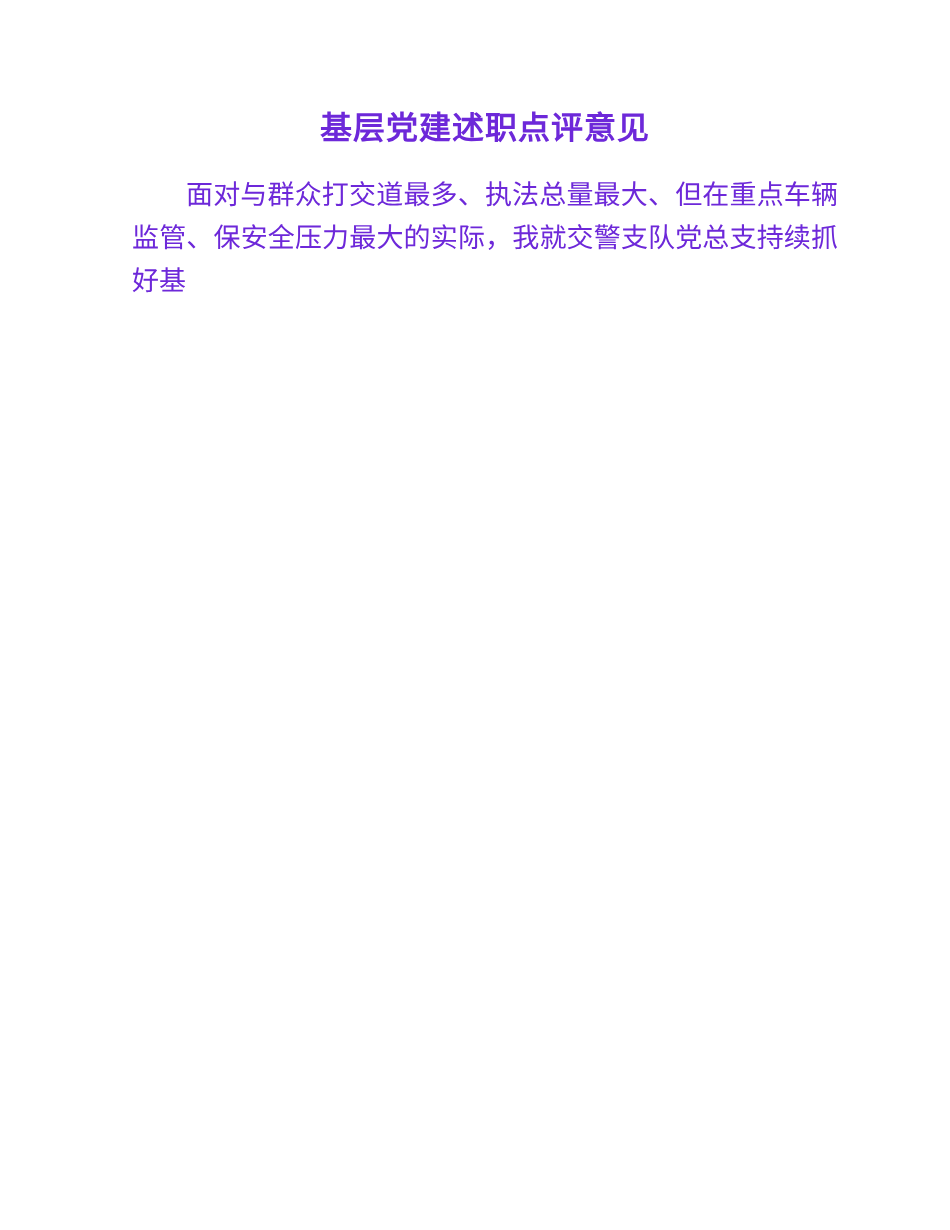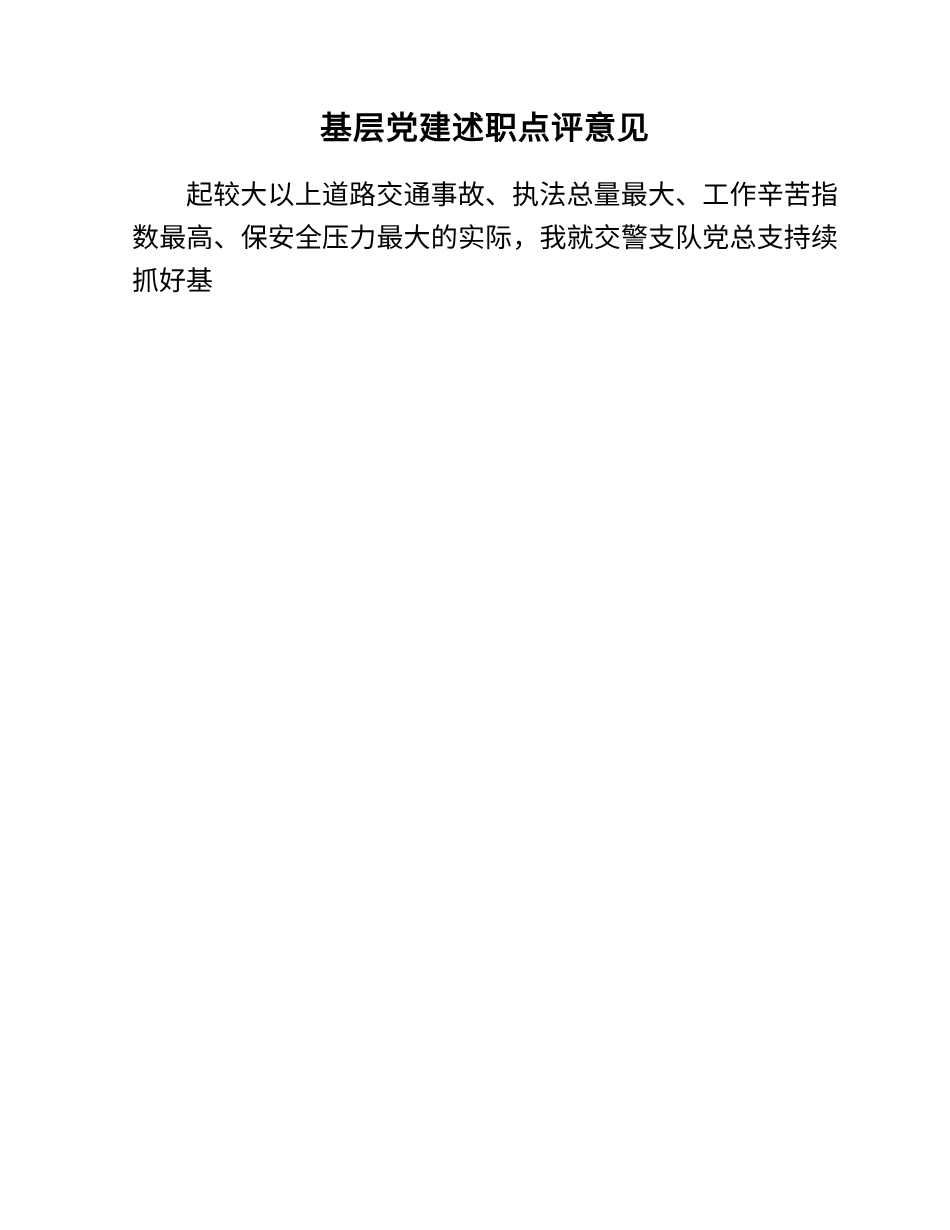--- a/index.html
+++ b/index.html
@@ -5,21 +5,21 @@
   html, body {
     margin: 0;
     padding: 0;
     background: #ffffff;
   }
   .page {
     position: relative;
     width: 950px;
     height: 1230px;
     background: #ffffff;
-    color: #000000;
+    color: #6d28d9;
     font-family: "Liberation Sans", sans-serif;
     overflow: hidden;
     box-sizing: border-box;
   }
   .content {
     padding: 106px 112px 0 132px;
     box-sizing: border-box;
   }
   .doc-title {
     margin: 0 0 24px 0;
@@ -42,15 +42,15 @@
   .para:last-child {
     margin-bottom: 0;
   }
 </style>
 </head>
 <body>
 
 <div class="page">
   <div class="content">
     <h1 class="doc-title">基层党建述职点评意见</h1>
-    <p class="para">起较大以上道路交通事故、执法总量最大、工作辛苦指数最高、保安全压力最大的实际，我就交警支队党总支持续抓好基</p>
+    <p class="para">面对与群众打交道最多、执法总量最大、但在重点车辆监管、保安全压力最大的实际，我就交警支队党总支持续抓好基</p>
   </div>
 </div>
 
 </body></html>

